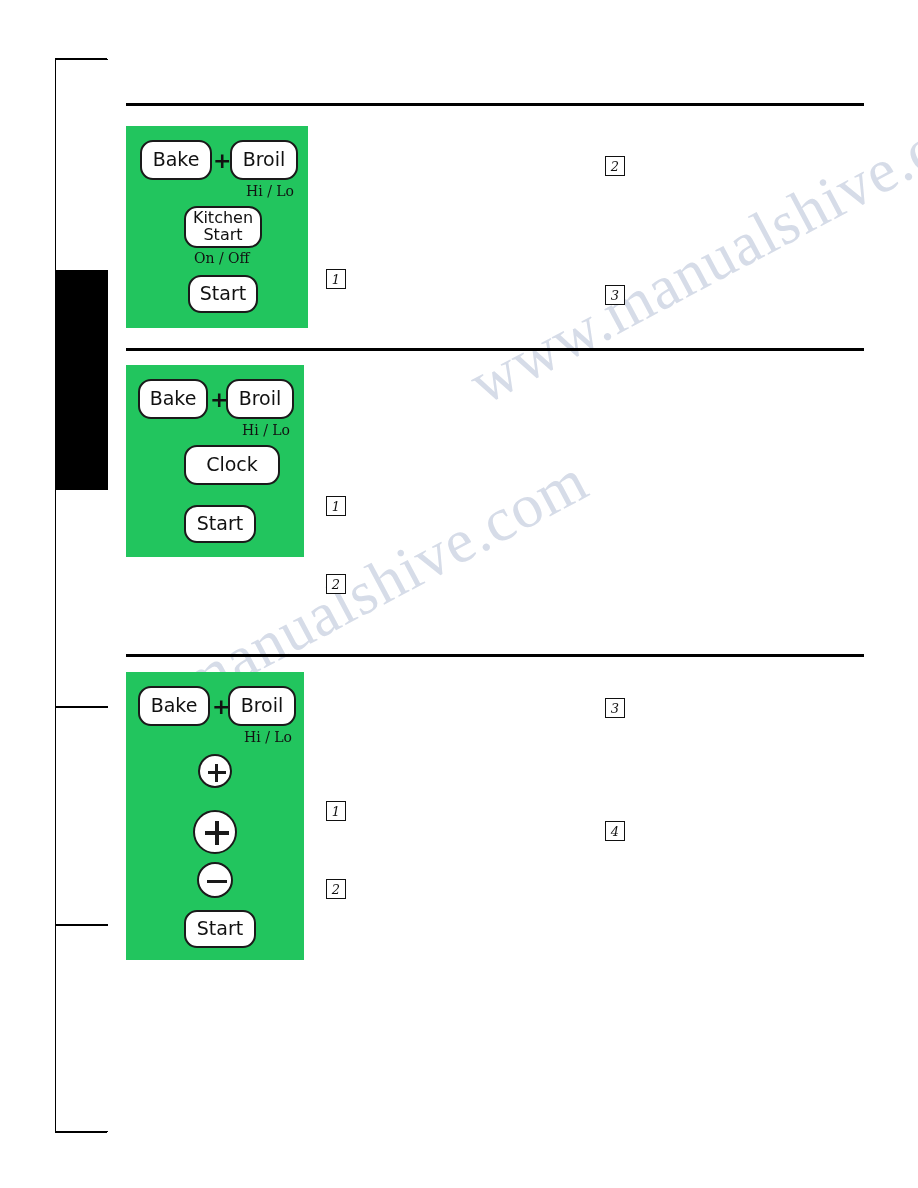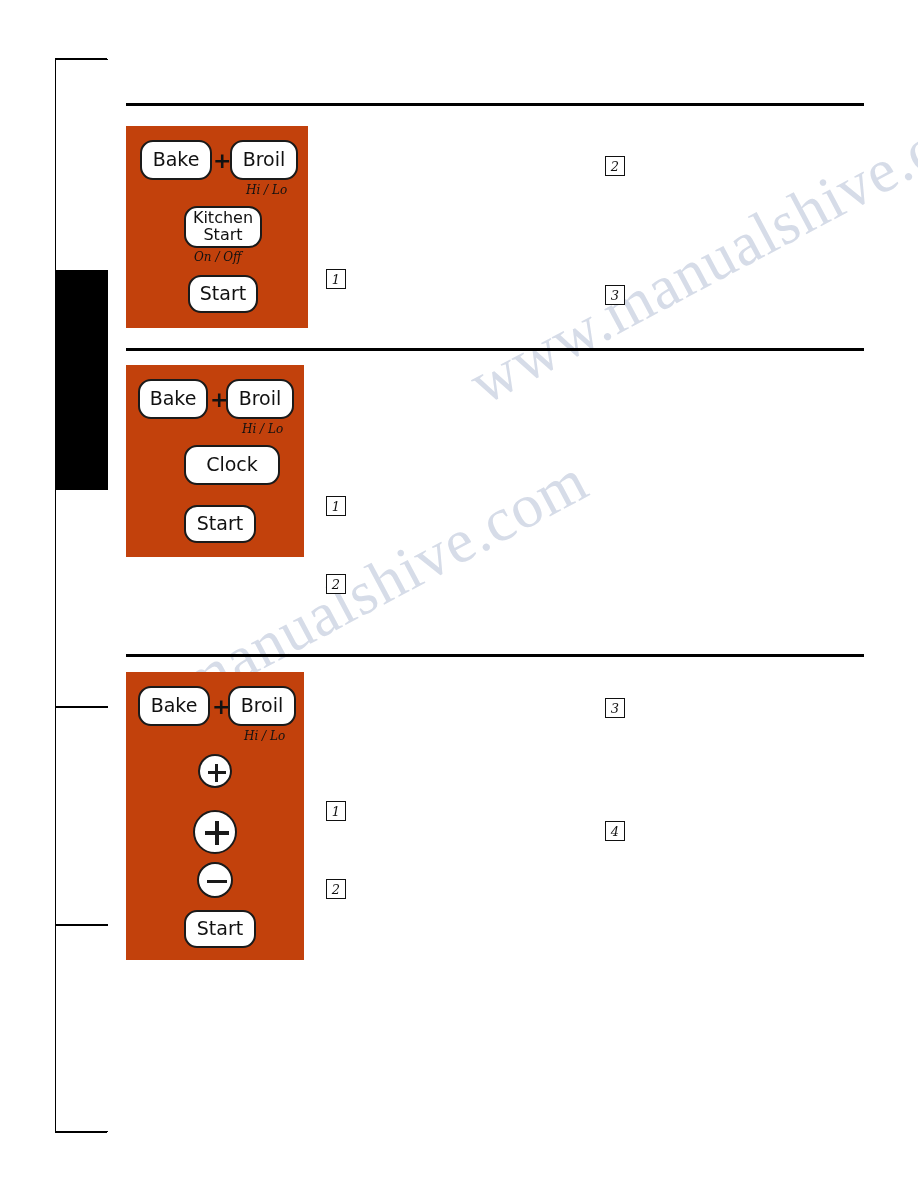--- a/index.html
+++ b/index.html
@@ -51,21 +51,21 @@
     position: absolute;
     left: 126px;
     width: 738px;
     height: 3px;
     background: #000000;
   }
 
   
   .panel {
     position: absolute;
-    background: #c2410c;
+    background: #22c55e;
   }
 
   
   .key {
     position: absolute;
     background: #ffffff;
     border: 2px solid #1a1a1a;
     border-radius: 13px;
     display: flex;
     flex-direction: column;
@@ -104,22 +104,21 @@
   .plus-sign {
     position: absolute;
     font-family: "DejaVu Sans", sans-serif;
     color: #111;
     font-weight: bold;
   }
 
   .sublabel {
     position: absolute;
     font-family: "DejaVu Serif", serif;
-    font-style: italic;
-    font-size: 12px;
+    font-size: 14px;
     color: #111111;
     white-space: nowrap;
   }
 
   
   .stepnum {
     position: absolute;
     width: 20px;
     height: 20px;
     border: 1px solid #111111;

